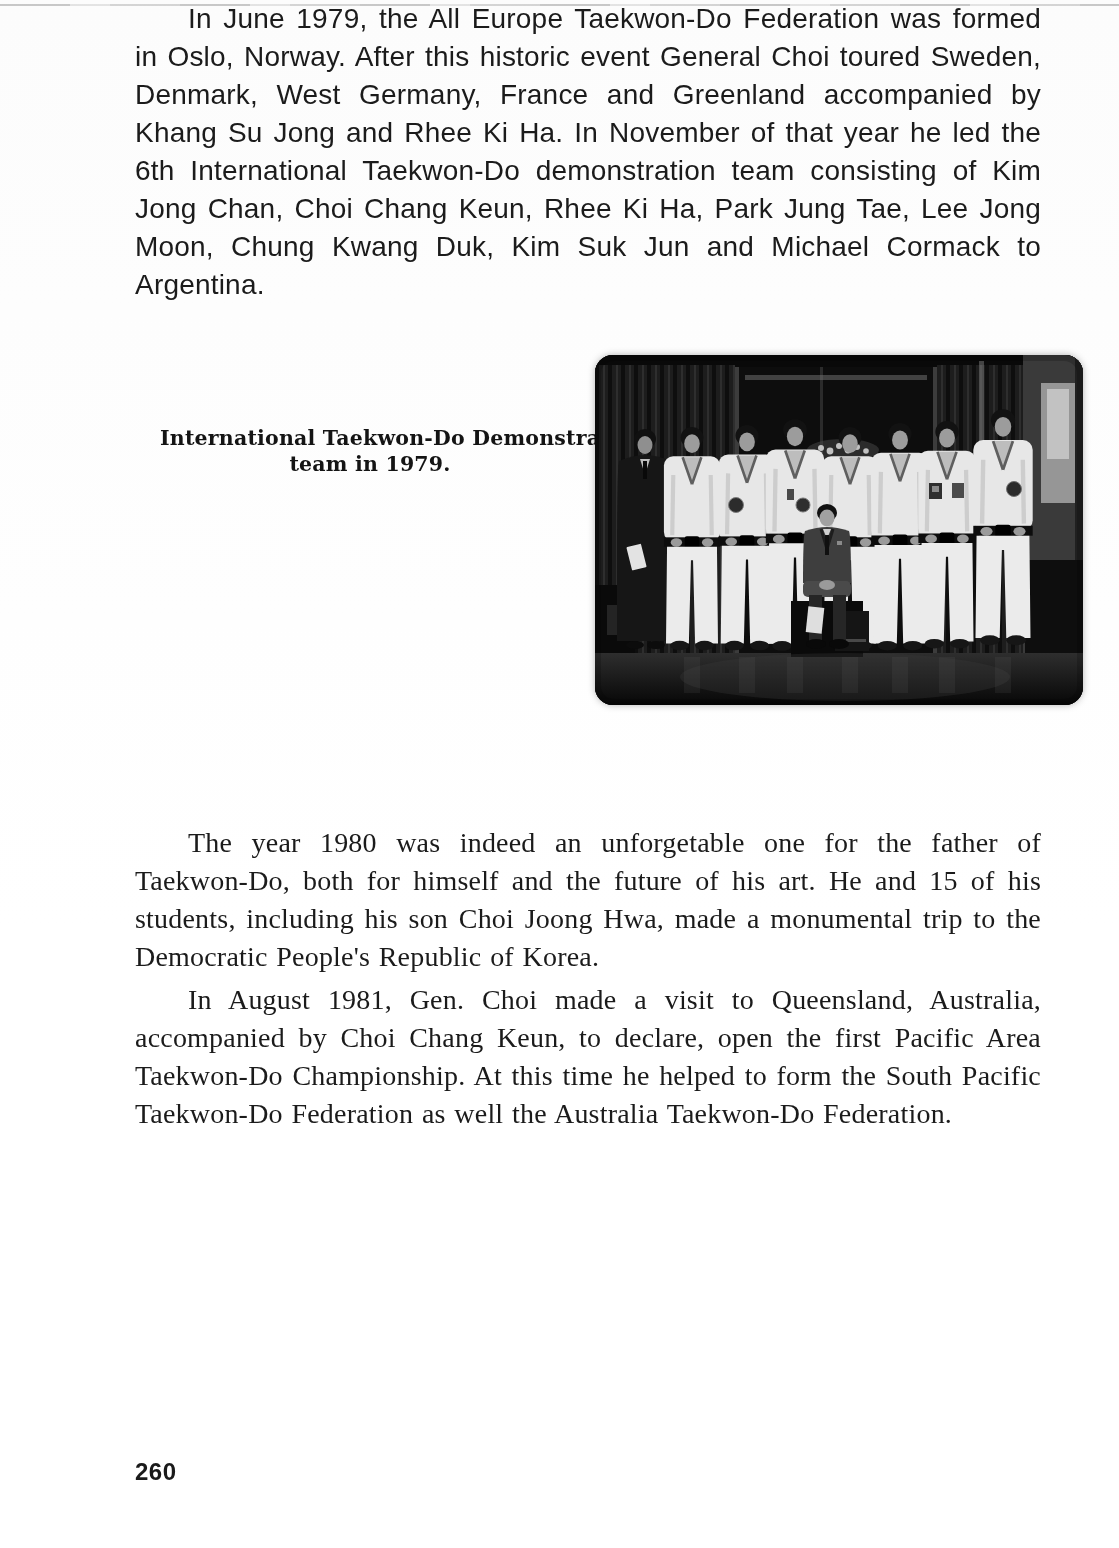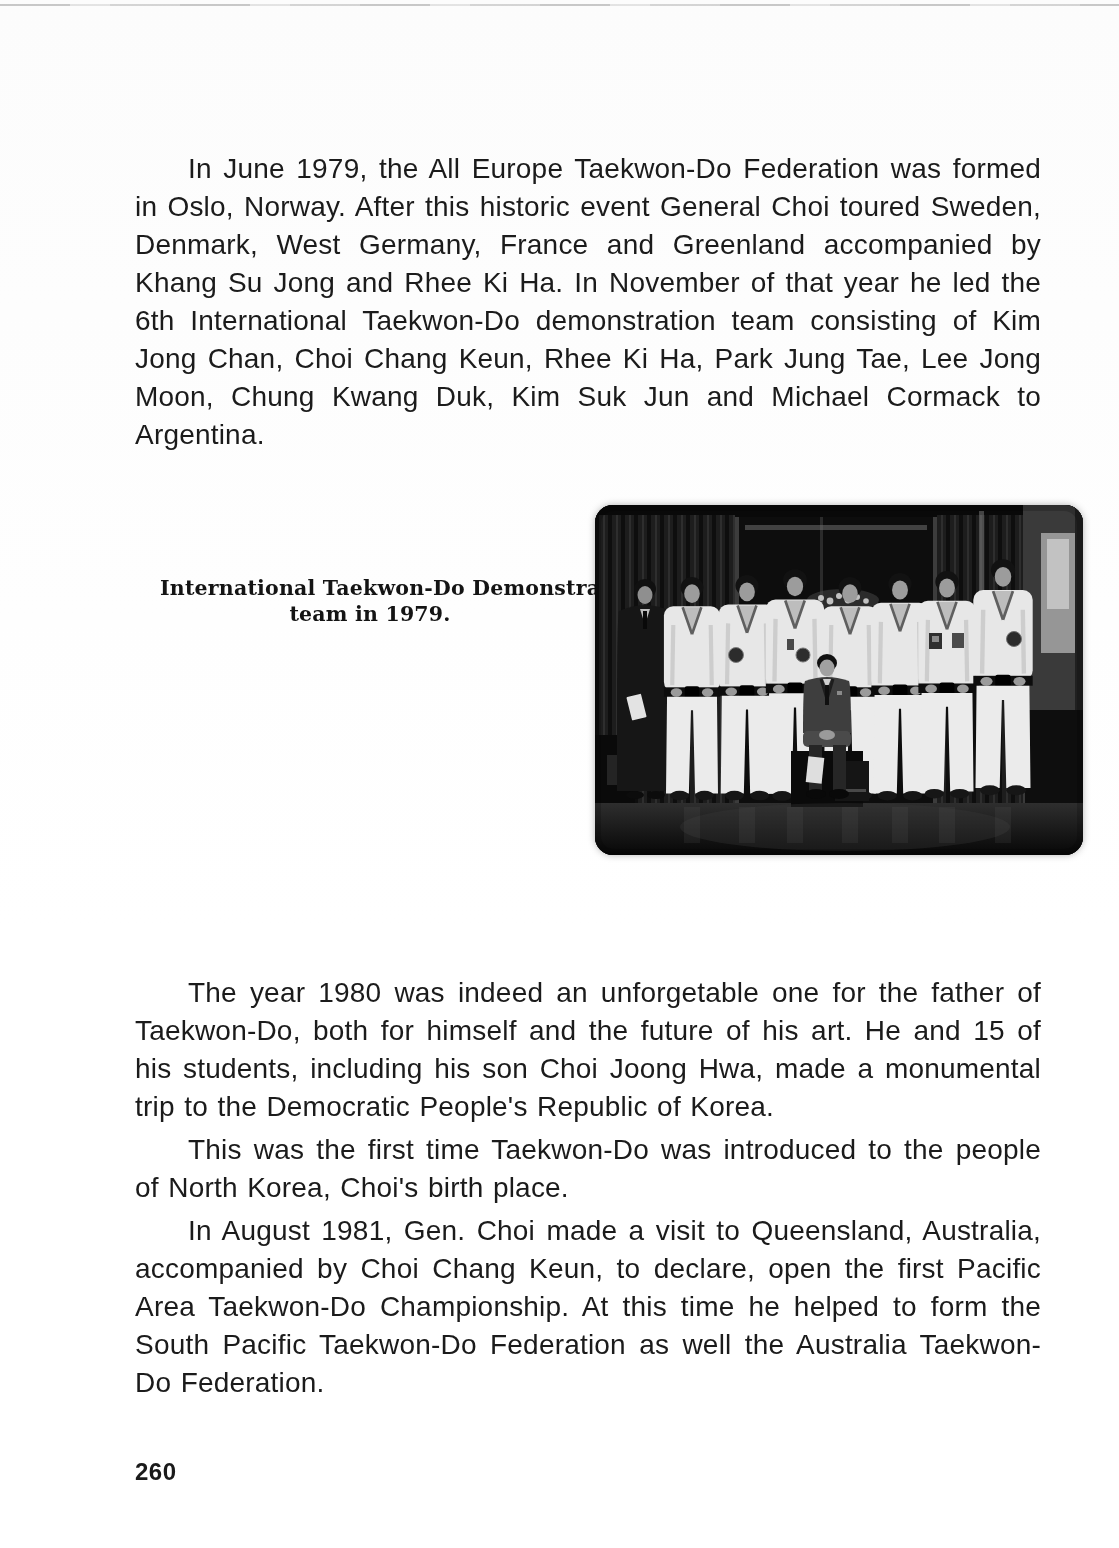--- a/index.html
+++ b/index.html
@@ -22,22 +22,22 @@
   p.body {
     margin:0;
     font-size:28px;
     line-height:38px;
     letter-spacing:.2px;
     word-spacing:1.5px;
     text-align:justify;
     text-indent:53px;
     color:#1b1b1b;
   }
-  #para-1 { padding-top:150px; }
-  .para-follow { margin-top:5px !important; }
+  #para-1 { }
+  .para-follow { margin-top:5px !important;font-family:Liberation Serif, serif; }
   .figure-row { position:relative; height:515px; }
   .caption {
     position:absolute; left:25px; top:121px; width:420px;
     text-align:center;
     font-family:"DejaVu Serif", serif;
     font-weight:bold;
     font-size:20.5px;
     line-height:26px;
     letter-spacing:.2px;
     color:#141414;
@@ -204,19 +204,18 @@
             <rect x="344" y="302" width="16" height="36" fill="#6a6a6a" opacity=".14"></rect>
             <rect x="400" y="302" width="16" height="36" fill="#6a6a6a" opacity=".14"></rect>
           </g>
 
           <rect x="2" y="2" width="484" height="346" rx="17" fill="none" stroke="#000000" stroke-width="8" opacity=".18"></rect>
         </svg>
       </figure>
     </div>
 
     <p class="body para-follow">The year 1980 was indeed an unforgetable one for the father of Taekwon-Do, both for himself and the future of his art. He and 15 of his students, including his son Choi Joong Hwa, made a monumental trip to the Democratic People's Republic of Korea.</p>
-    <p class="body para-follow">This was the first time Taekwon-Do was introduced to the people of North Korea, Choi's birth place.</p>
     <p class="body para-follow">In August 1981, Gen. Choi made a visit to Queensland, Australia, accompanied by Choi Chang Keun, to declare, open the first Pacific Area Taekwon-Do Championship. At this time he helped to form the South Pacific Taekwon-Do Federation as well the Australia Taekwon-Do Federation.</p>
   </div>
 
   <div class="page-number">260</div>
 
 </div>
 
 </body></html>

